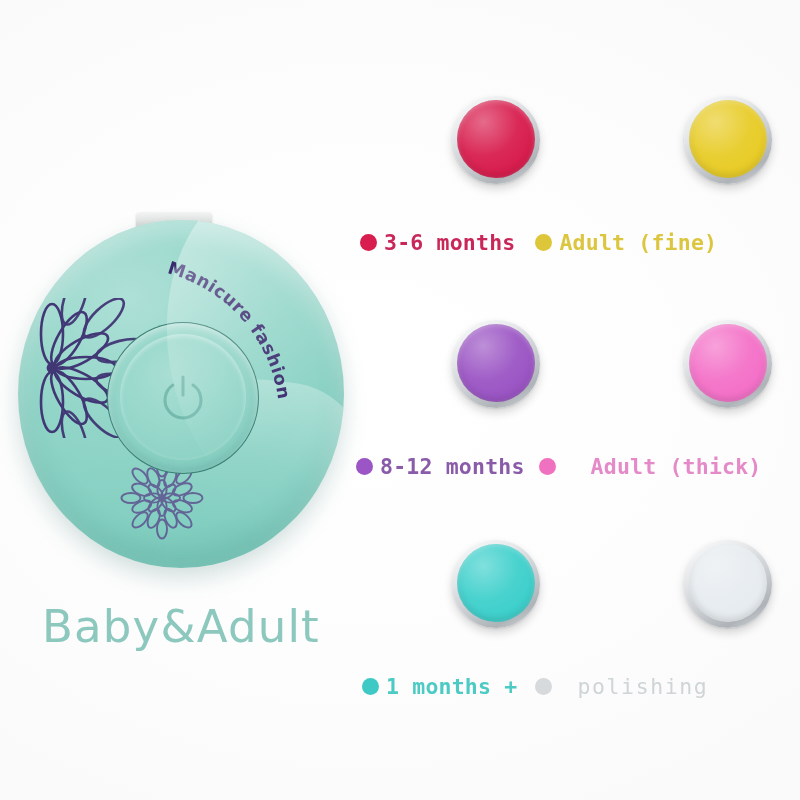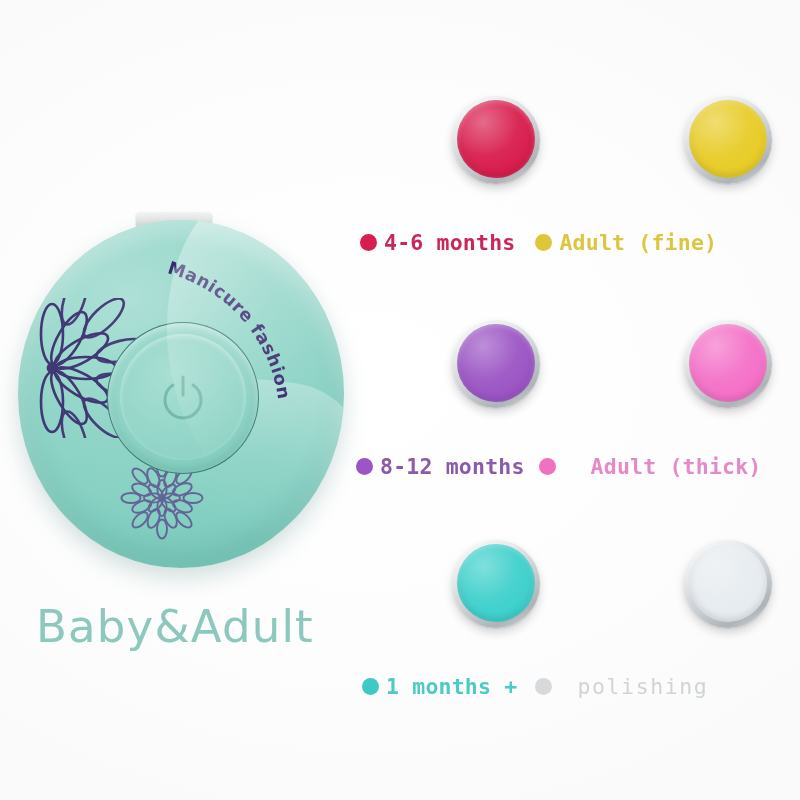--- a/index.html
+++ b/index.html
@@ -154,21 +154,21 @@
     font-family: "DejaVu Sans", sans-serif;
     font-size: 17.5px;
     font-weight: 600;
     fill: #3a2a6e;
     letter-spacing: 0.6px;
   }
 
   
   #baby-adult {
     position: absolute;
-    left: 36px;
+    left: 42px;
     top: 600px;
     font-family: "DejaVu Sans", sans-serif;
     font-size: 45px;
     font-weight: 400;
     letter-spacing: 1.2px;
     color: #8cc8be;
     white-space: nowrap;
   }
 
   
@@ -371,21 +371,21 @@
       </div>
       <div class="head-cell cell-right">
         <div class="disc">
           <div class="disc-rim"></div>
           <div class="disc-pad" style="background: rgb(232, 204, 40);"></div>
         </div>
       </div>
       <div class="label-row">
         <div class="legend-item" style="margin-left:8px;">
           <span class="legend-dot" style="background: rgb(216, 30, 78);"></span>
-          <span class="legend-text" style="color: rgb(201, 39, 90);">4-6 months</span>
+          <span class="legend-text" style="color: rgb(201, 39, 90);">3-6 months</span>
         </div>
         <div class="legend-item" style="margin-left:20px;">
           <span class="legend-dot" style="background: rgb(221, 198, 58);"></span>
           <span class="legend-text" style="color: rgb(220, 198, 63);">Adult (fine)</span>
         </div>
       </div>
     </div>
 
     <div class="grid-row row-1">
       <div class="head-cell cell-left">

